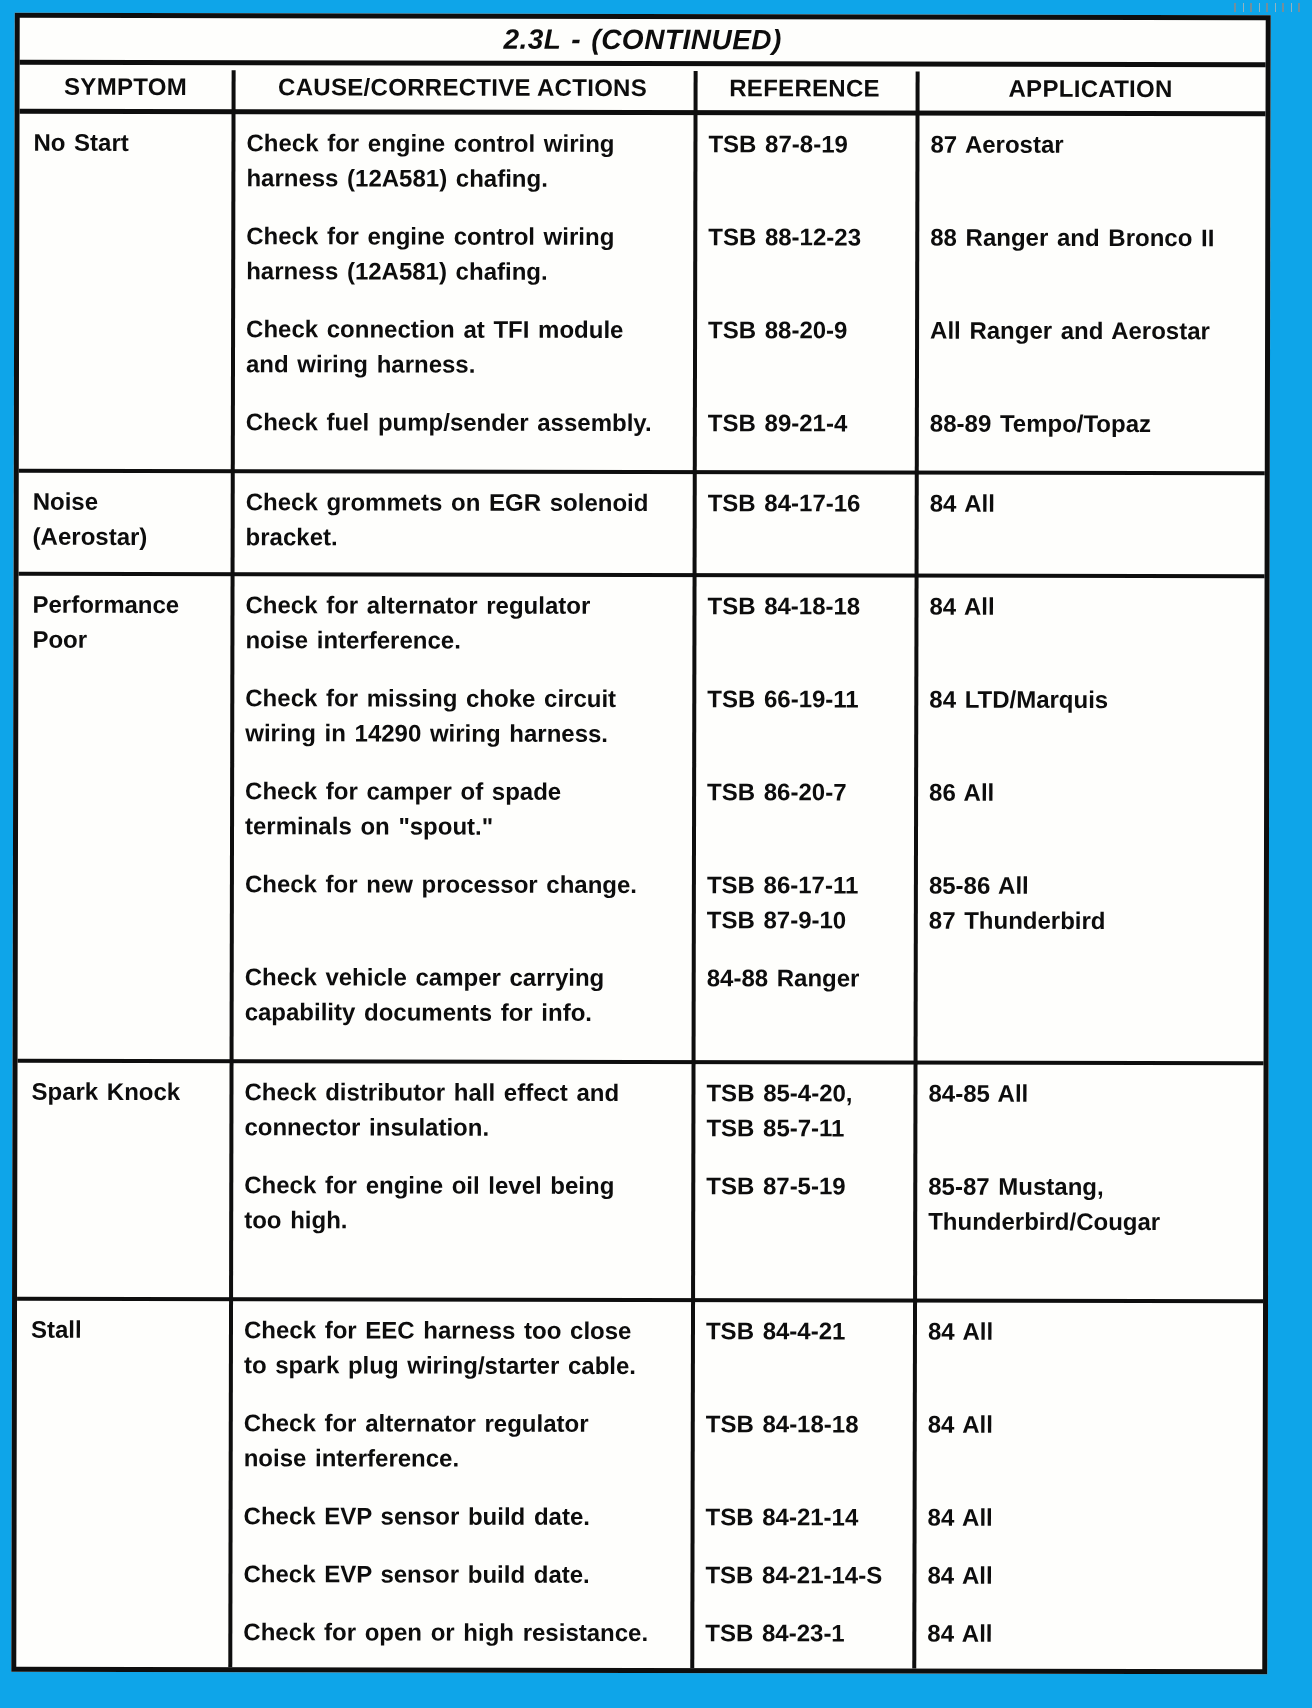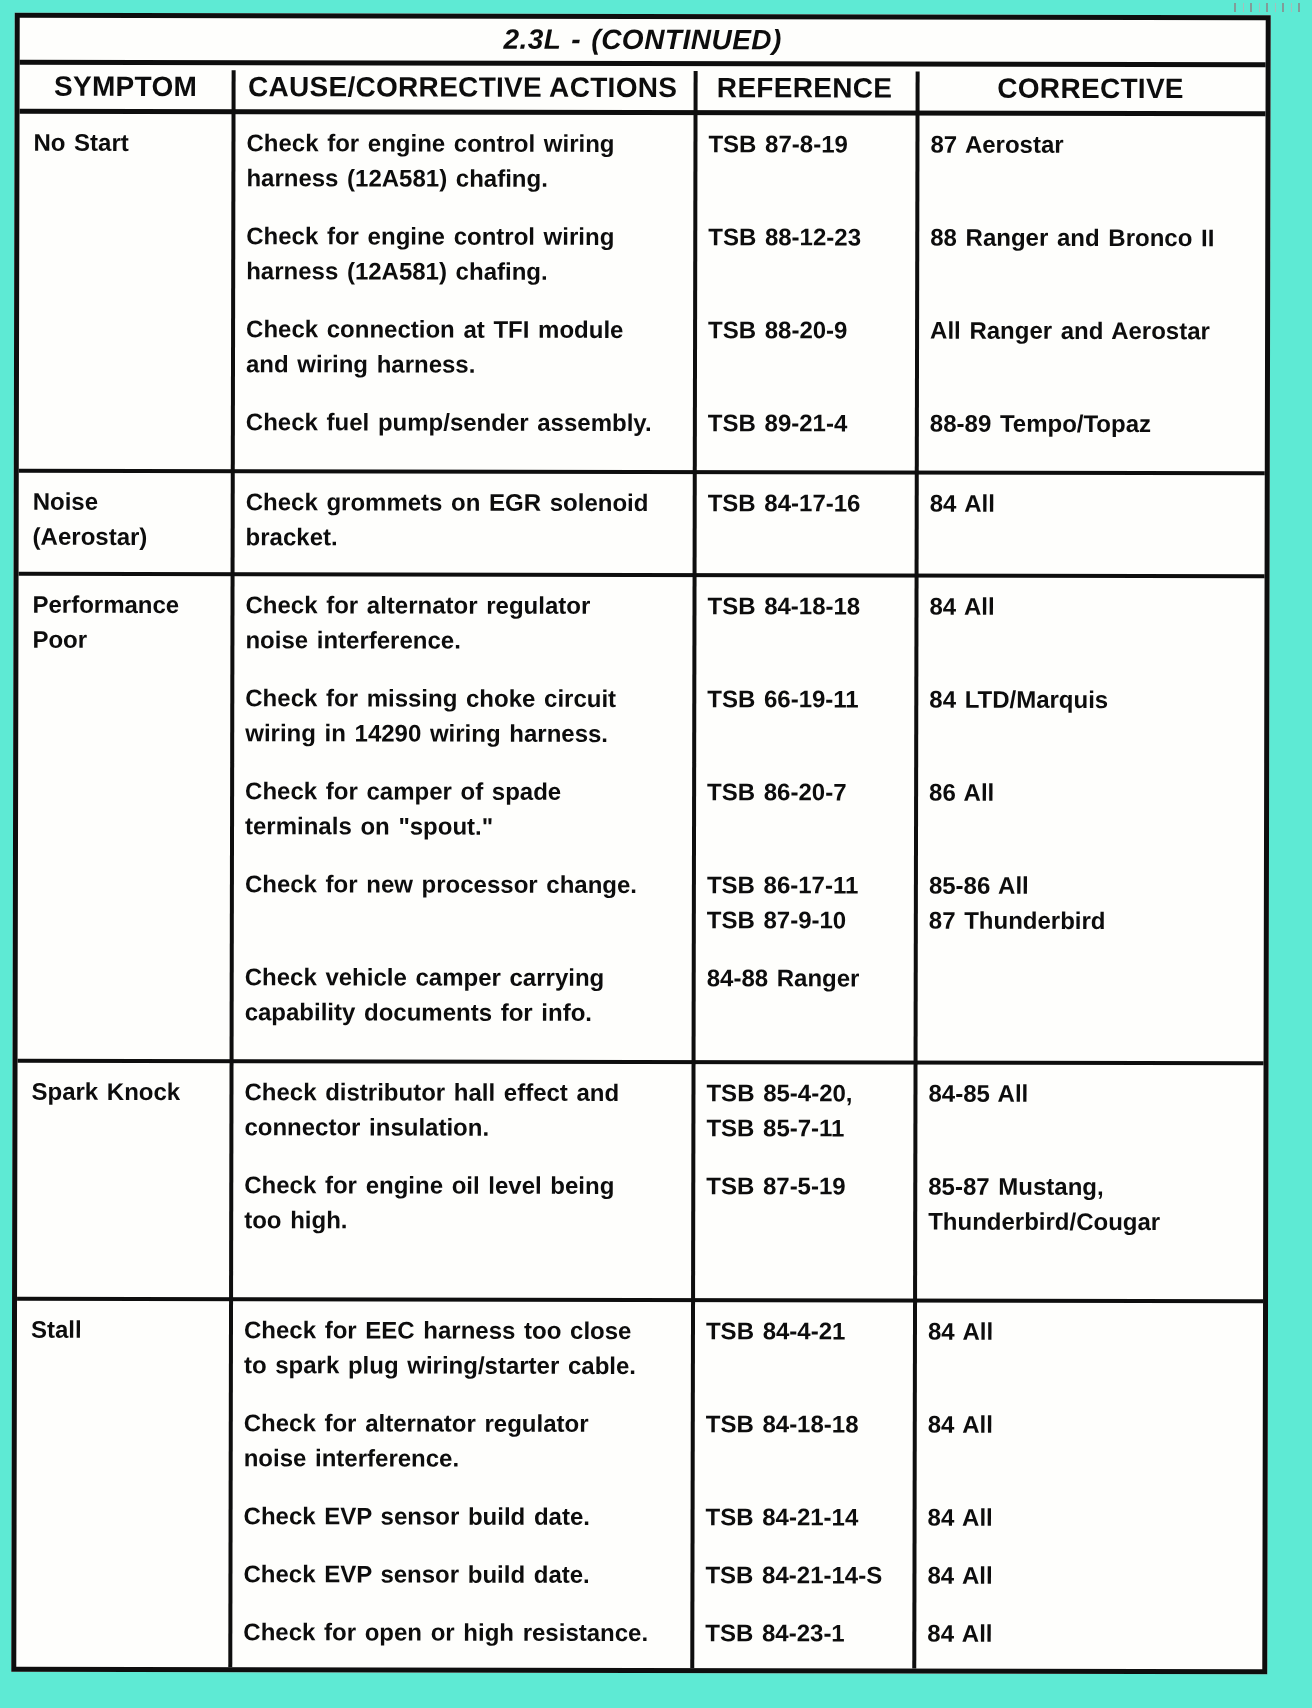--- a/index.html
+++ b/index.html
@@ -8,21 +8,21 @@
     background: #fdfdfb;
     font-family: "Liberation Sans", sans-serif;
     font-weight: bold;
     color: #0d0d0d;
   }
   .page {
     position: relative;
     width: 1312px;
     height: 1708px;
     overflow: hidden;
-    background: #5eead4;
+    background: #0ea5e9;
   }
   
   .scan-noise {
     position: absolute;
     top: 3px;
     right: 8px;
     width: 70px;
     height: 9px;
     background: repeating-linear-gradient(90deg,
       #8a8a8a 0 2px, transparent 2px 9px,
@@ -52,21 +52,21 @@
   .header-row {
     display: grid;
     grid-template-columns: 212px 462px 222px 1fr;
     height: 49px;
     border-bottom: 5px solid #0e0e0e;
   }
   .header-cell {
     display: flex;
     align-items: center;
     justify-content: center;
-    font-size: 28px;
+    font-size: 24px;
     letter-spacing: .3px;
   }
   
   .vline {
     position: absolute;
     top: 52px;
     bottom: 0;
     width: 4px;
     background: #0e0e0e;
   }
@@ -112,21 +112,21 @@
 <div class="page">
   <div class="scan-noise"></div>
 
   <div class="doc-table">
     <div class="title-row">2.3L - (CONTINUED)</div>
 
     <div class="header-row">
       <div class="header-cell">SYMPTOM</div>
       <div class="header-cell">CAUSE/CORRECTIVE ACTIONS</div>
       <div class="header-cell">REFERENCE</div>
-      <div class="header-cell">CORRECTIVE</div>
+      <div class="header-cell">APPLICATION</div>
     </div>
 
     <div id="table-body">
         <div class="section sec-0">
           <div class="symptom">
             <div class="line">No Start</div>
           </div>
           <div class="entries">
             <div class="cell cause first-row">
               <div class="line">Check for engine control wiring</div>

